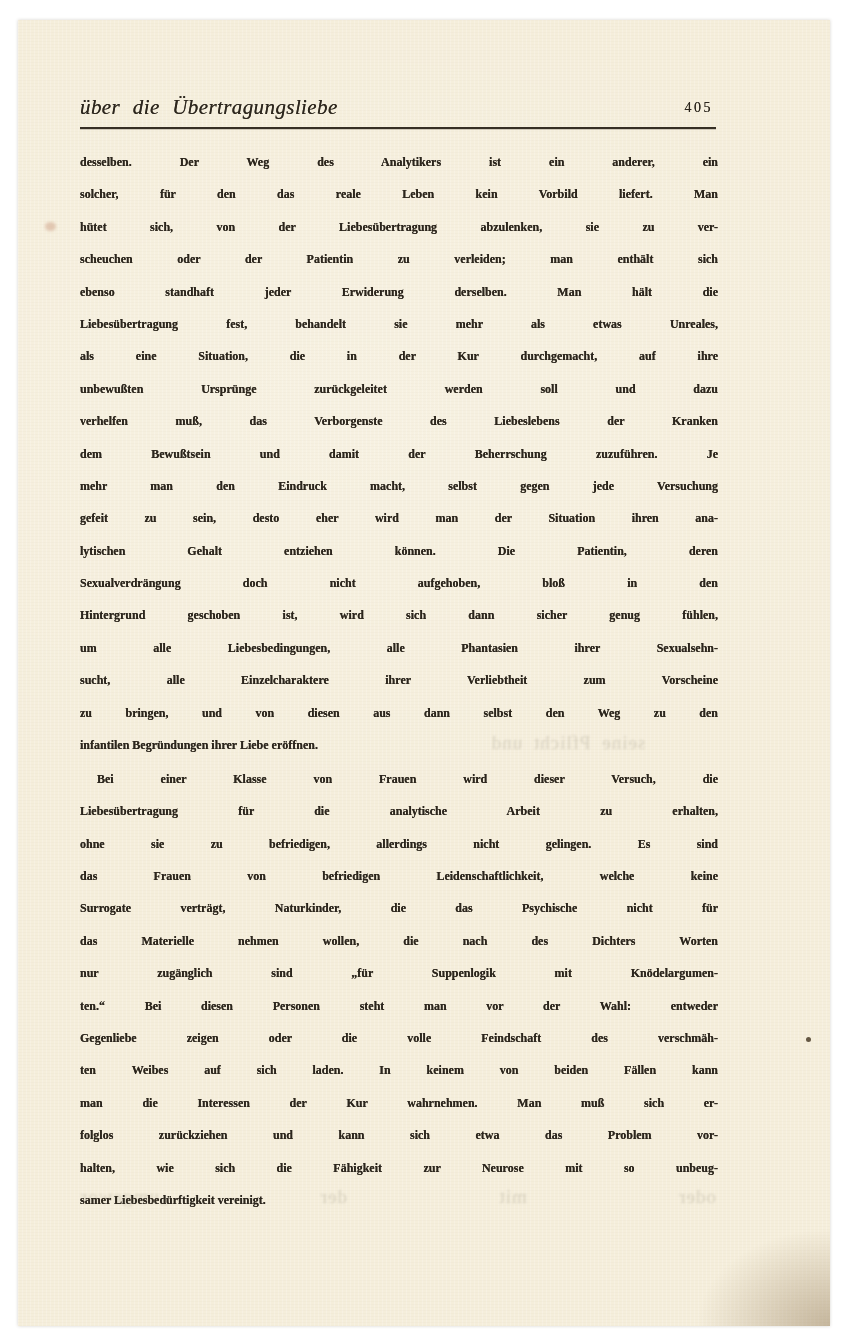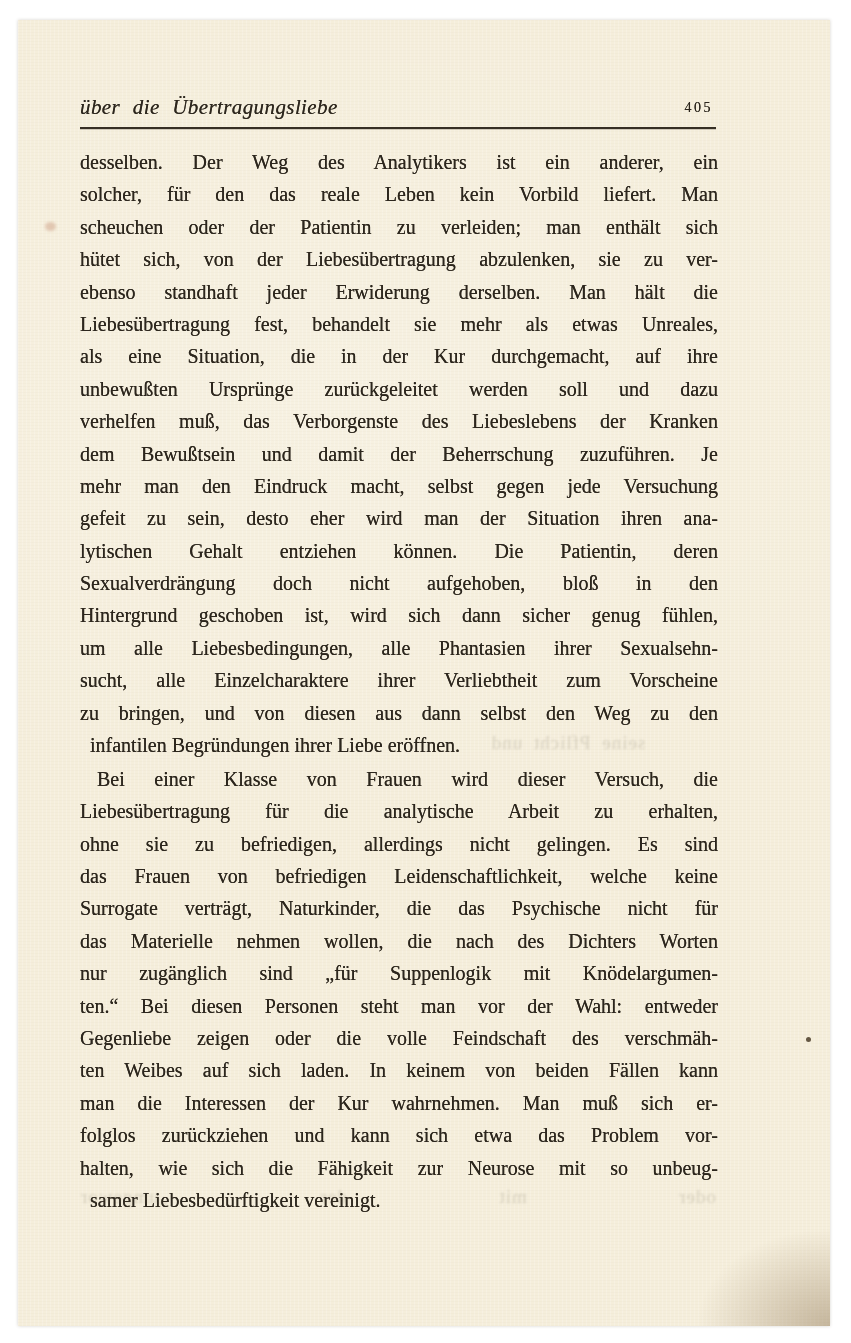--- a/index.html
+++ b/index.html
@@ -55,27 +55,28 @@
   .rule{
     position:absolute;left:62px;top:107px;width:636px;height:2px;
     background:var(--rule);
     box-shadow:0 .5px 0 rgba(54,47,37,.4);
   }
   .page-body{
     position:absolute;left:62px;top:126px;width:638px;
   }
   .line{
     height:32.4px;line-height:32.4px;
-    font-size:20px;color:var(--ink);
+    font-size:12px;color:var(--ink);
     text-align:justify;
     text-align-last:justify;
     white-space:nowrap;
     text-shadow:0 0 .55px rgba(44,38,29,.9);
+    font-weight:bold;
   }
-  .line.last{text-align-last:left;margin-left:10px;}
+  .line.last{text-align-last:left;}
   .line.indent{text-indent:17px;}
   .para-gap{height:1.5px;}
   
   .ghost{
     position:absolute;color:rgba(115,108,88,.55);
     transform:scaleX(-1);
     filter:blur(1.1px);
     font-size:19px;letter-spacing:1px;word-spacing:5px;
     opacity:.40;pointer-events:none;
   }
@@ -99,22 +100,22 @@
     <div class="header">
       <span class="running-title">über die Übertragungsliebe</span>
       <span class="page-number">405</span>
     </div>
 
     <div class="rule"></div>
 
     <div class="page-body">
         <div class="line">desselben.  Der Weg des Analytikers ist ein anderer, ein</div>
         <div class="line">solcher, für den das reale Leben kein Vorbild liefert. Man</div>
+        <div class="line">hütet sich, von der Liebesübertragung abzulenken, sie zu ver-</div>
         <div class="line">scheuchen oder der Patientin zu verleiden; man enthält sich</div>
-        <div class="line">hütet sich, von der Liebesübertragung abzulenken, sie zu ver-</div>
         <div class="line">ebenso standhaft jeder Erwiderung derselben. Man hält die</div>
         <div class="line">Liebesübertragung fest, behandelt sie mehr als etwas Unreales,</div>
         <div class="line">als eine Situation, die in der Kur durchgemacht, auf ihre</div>
         <div class="line">unbewußten Ursprünge zurückgeleitet werden soll und dazu</div>
         <div class="line">verhelfen muß, das Verborgenste des Liebeslebens der Kranken</div>
         <div class="line">dem Bewußtsein und damit der Beherrschung zuzuführen. Je</div>
         <div class="line">mehr man den Eindruck macht, selbst gegen jede Versuchung</div>
         <div class="line">gefeit zu sein, desto eher wird man der Situation ihren ana-</div>
         <div class="line">lytischen Gehalt entziehen können.  Die Patientin, deren</div>
         <div class="line">Sexualverdrängung doch nicht aufgehoben, bloß in den</div>

